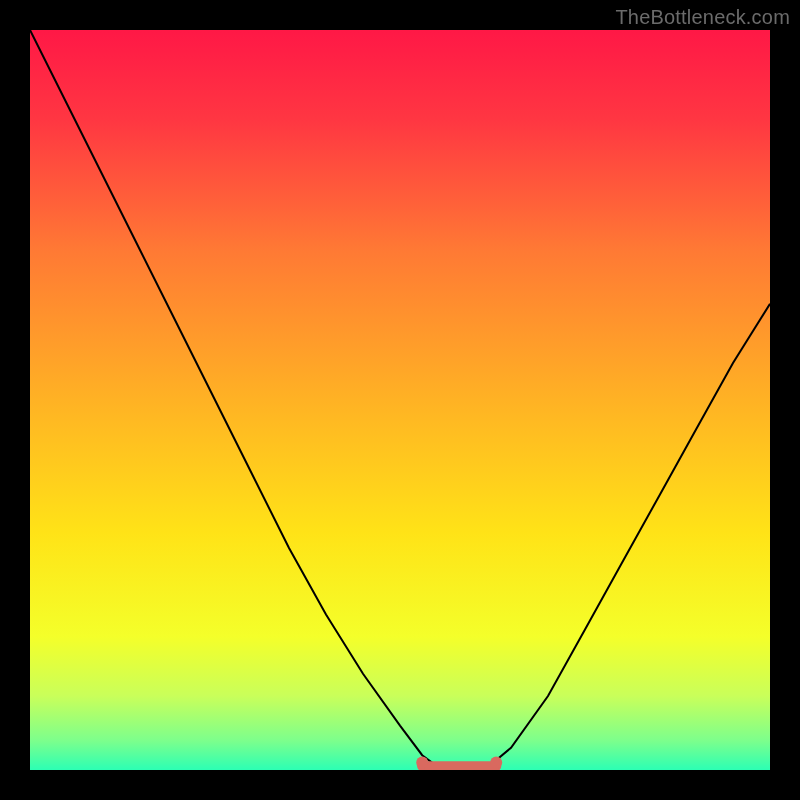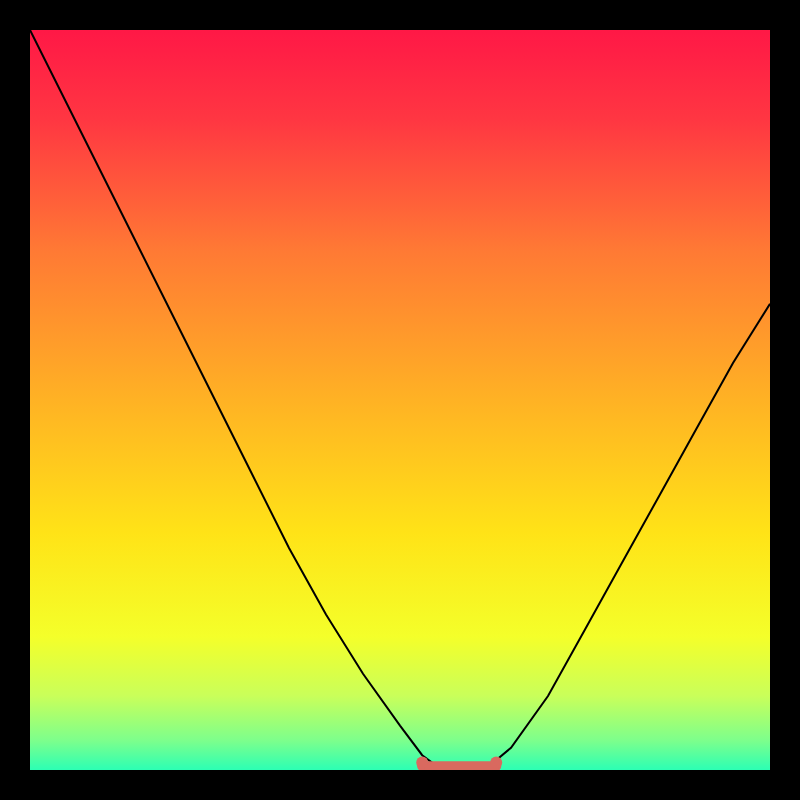--- a/index.html
+++ b/index.html
@@ -75,13 +75,14 @@
     <svg class="curve" viewBox="0 0 740 740" preserveAspectRatio="none">
       <path id="curvePath" d="M0.0 0.0 L37.0 74.0 L74.0 148.0 L111.0 222.0 L148.0 296.0 L185.0 370.0 L222.0 444.0 L259.0 518.0 L296.0 584.6 L333.0 643.8 L370.0 695.6 L392.2 725.2 L407.0 736.3 L429.2 740.0 L444.0 740.0 L458.8 736.3 L481.0 717.8 L518.0 666.0 L555.0 599.4 L592.0 532.8 L629.0 466.2 L666.0 399.6 L703.0 333.0 L740.0 273.8" fill="none" stroke-width="2" stroke="#000000"></path>
       <path id="flatPath" d="M392.2 736.3 L466.2 736.3" fill="none" stroke-width="10" stroke-linecap="round" stroke="#d9695f"></path>
       <g id="markerGroup">
           <circle cx="392.2" cy="732.6" r="6" fill="#d9695f"></circle>
           <circle cx="466.2" cy="732.6" r="6" fill="#d9695f"></circle>
         </g>
     </svg>
   </div>
 
+  <div class="watermark">TheBottleneck.com</div>
 </div>
 
 </body></html>

